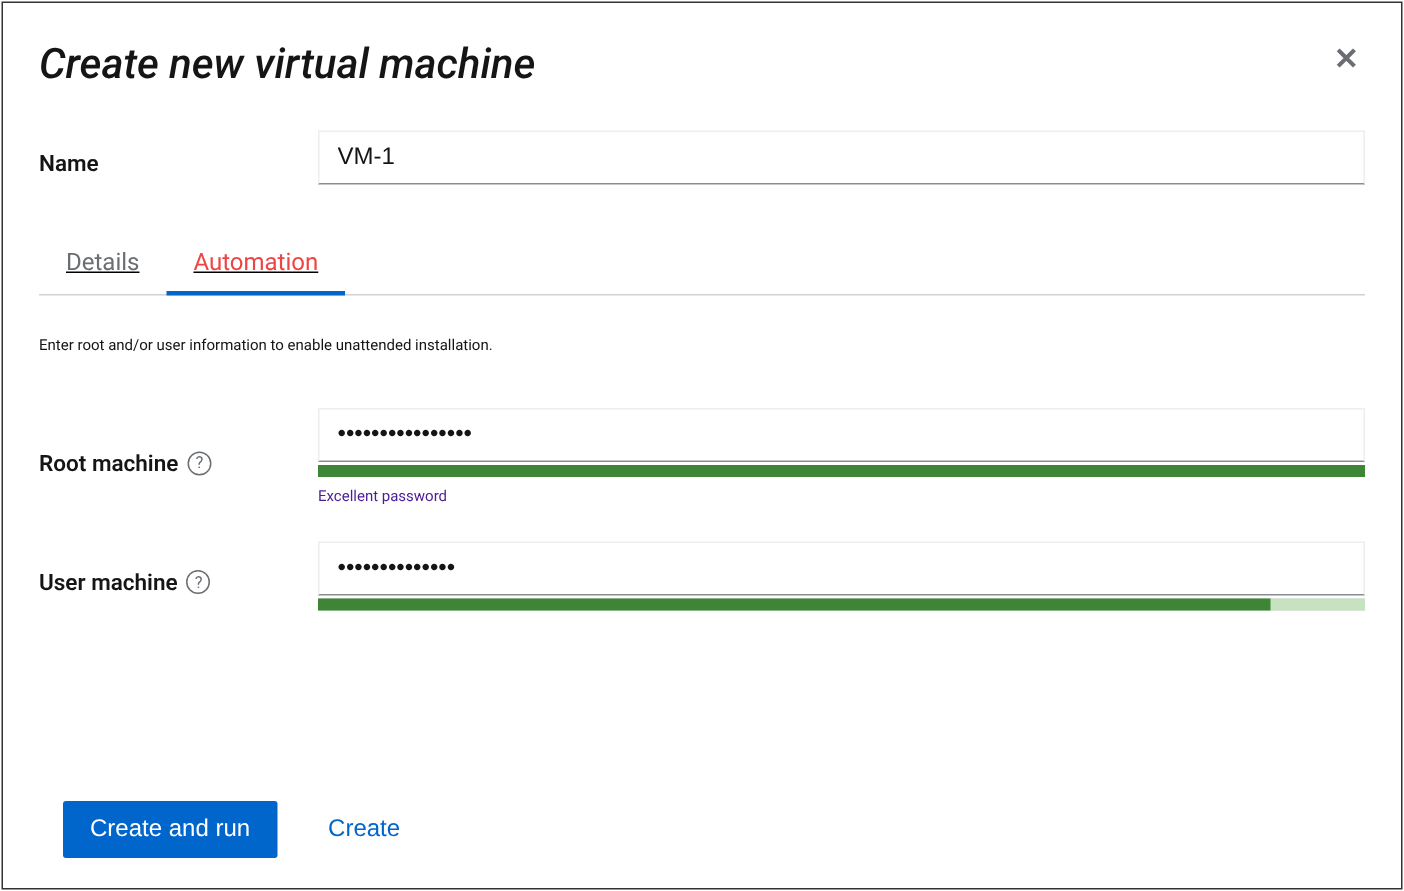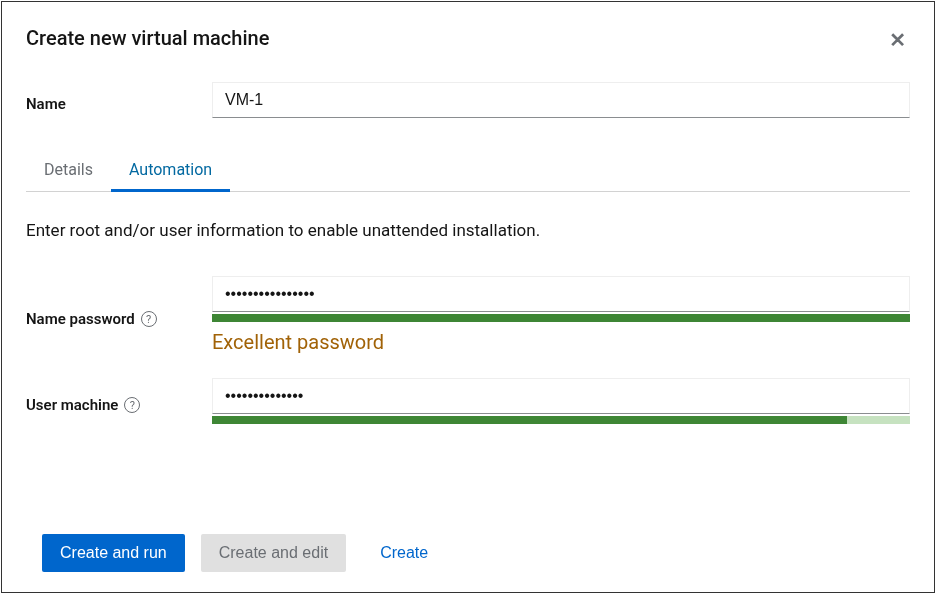--- a/index.html
+++ b/index.html
@@ -25,23 +25,24 @@
       display: flex;
       flex-direction: column;
     }
     .modal-header {
       display: flex;
       justify-content: space-between;
       align-items: flex-start;
       margin-bottom: 28px;
     }
     .modal-title {
-      font-size: 20px;
+      font-size: 28px;
       font-weight: 500;
       color: #151515;
+      font-style: italic;
     }
     .close-btn {
       background: none;
       border: none;
       cursor: pointer;
       color: #6a6e73;
       font-size: 20px;
       line-height: 1;
       padding: 4px;
       font-weight: bold;
@@ -89,35 +90,36 @@
       border-radius: 50%;
       font-size: 11px;
       color: #6a6e73;
       font-weight: normal;
       cursor: pointer;
     }
     .tabs {
       display: flex;
       border-bottom: 1px solid #d2d2d2;
       margin-bottom: 28px;
+      text-decoration: underline;
     }
     .tab {
       padding: 10px 18px;
       font-size: 16px;
       color: #6a6e73;
       cursor: pointer;
       border-bottom: 3px solid transparent;
       margin-bottom: -1px;
     }
     .tab.active {
-      color: #0369a1;
+      color: #ef4444;
       border-bottom-color: #06c;
     }
     .description {
-      font-size: 17px;
+      font-size: 10px;
       color: #151515;
       margin-bottom: 36px;
     }
     .strength-bar {
       height: 8px;
       background: #d2d2d2;
       margin-top: 2px;
       position: relative;
     }
     .strength-fill {
@@ -125,22 +127,22 @@
       background: #3e8635;
     }
     .strength-fill.lighter {
       background: #c6e2c0;
       position: absolute;
       top: 0;
       left: 0;
       right: 0;
     }
     .strength-label {
-      font-size: 20px;
-      color: #a16207;
+      font-size: 10px;
+      color: #4c1d95;
       margin-top: 8px;
     }
     .modal-footer {
       display: flex;
       gap: 16px;
       padding: 18px 0 20px 16px;
       margin-top: auto;
     }
     .btn {
       padding: 10px 18px;
@@ -182,21 +184,21 @@
 
   <div class="tabs">
     <div class="tab">Details</div>
     <div class="tab active">Automation</div>
   </div>
 
   <p class="description">Enter root and/or user information to enable unattended installation.</p>
 
   <div class="form-row">
     <label class="form-label">
-      <span>Name password</span>
+      <span>Root machine</span>
       <span class="help-icon">?</span>
     </label>
     <div class="form-control-wrap">
       <input type="password" class="form-control" value="••••••••••••••••" style="">
       <div class="strength-bar">
         <div class="strength-fill" style="width: 100%;"></div>
       </div>
       <div class="strength-label">Excellent password</div>
     </div>
   </div>
@@ -211,16 +213,15 @@
       <input type="password" class="form-control" value="••••••••••••••" style="">
       <div class="strength-bar">
         <div class="strength-fill lighter" style="width:100%"></div>
         <div class="strength-fill" style="position: absolute; top: 0px; left: 0px; width: 91%;"></div>
       </div>
     </div>
   </div>
 
   <div class="modal-footer">
     <button class="btn btn-primary">Create and run</button>
-    <button class="btn btn-secondary">Create and edit</button>
     <button class="btn btn-link">Create</button>
   </div>
 </div>
 
 </body></html>

